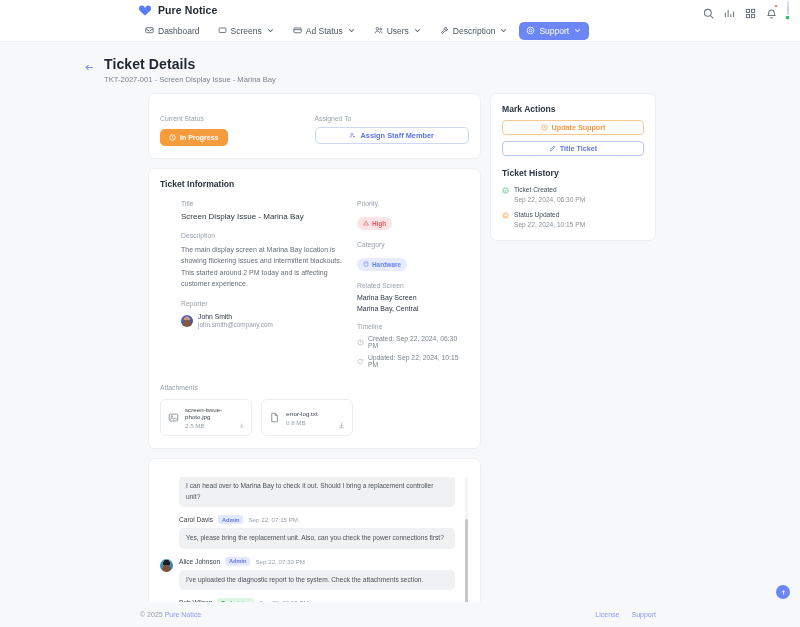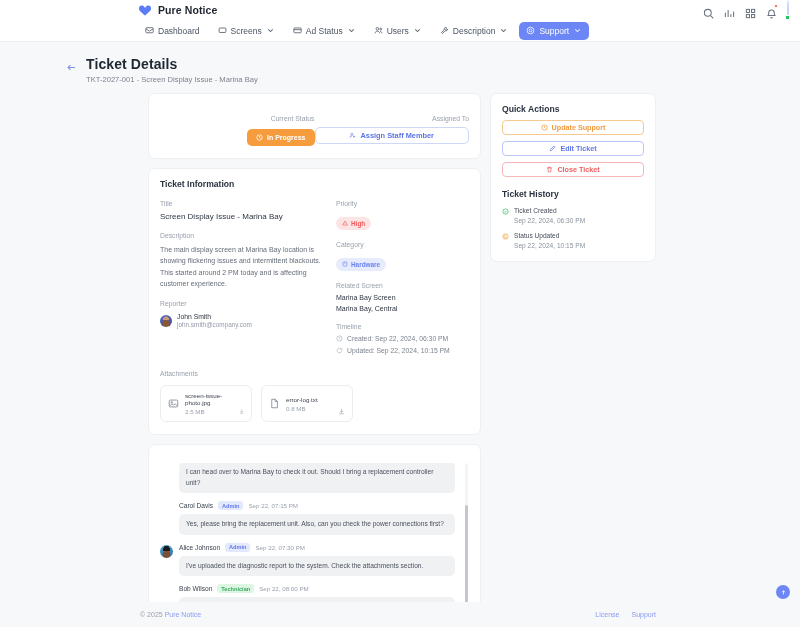--- a/index.html
+++ b/index.html
@@ -40,55 +40,55 @@
   }
   .nav-item{
     display:flex; align-items:center; gap:4px; font-size:8.5px; color:#4b5563;
     padding:4px 7px; border-radius:5px; cursor:pointer; white-space:nowrap;
   }
   .nav-item svg{ width:9px;height:9px; }
   .nav-item.active{ background:#6c87f5; color:#ffffff; }
   .caret{ width:6px;height:6px; opacity:.85;}
   
   .page { padding: 14px 0 0 0; }
-  .page-head{ display:flex; align-items:flex-start; gap:9px; padding-left:66px; }
+  .page-head{ display:flex; align-items:flex-start; gap:9px; padding-left:84px; }
   .back-arrow{ width:11px;height:11px;color:#7b8cf0;margin-top:6px;cursor:pointer;}
   .page-title{ font-size:14px; font-weight:bold; color:#1f2733; letter-spacing:.1px;}
   .page-sub{ font-size:7.6px; color:#7a828f; margin-top:3px; }
   .layout{ display:flex; gap:9px; padding:9px 144px 0 148px; align-items:flex-start;}
   .col-main{ flex:1 1 auto; display:flex; flex-direction:column; gap:9px; }
   .col-side{ width:166px; flex:0 0 166px; }
   .card{ background:#fff; border:1px solid #edeff3; border-radius:7px; }
   .card-pad{ padding:10px 11px 12px 11px; }
   .card-title{ font-size:8.6px; font-weight:bold; color:#2b3240; }
   
   .status-head{ display:flex; align-items:center; }
   .pill{
     display:inline-flex; align-items:center; gap:3px; font-size:6.4px; font-weight:bold;
     padding:3px 6px; border-radius:9px; white-space:nowrap;
   }
   .pill svg{width:6px;height:6px;}
   .pill-progress-soft{ background:#fdefe0; color:#f0a64a; }
-  .status-grid{ display:flex; gap:0; margin-top:11px;text-align:right; }
+  .status-grid{ display:flex; gap:0; margin-top:11px; }
   .status-col{ flex:1; }
   .status-col.left{ max-width:165px; }
   .field-label{ font-size:6.8px; color:#9aa1ad; margin-bottom:5px; }
   .badge-progress{
     display:inline-flex; align-items:center; gap:4px; background:#f79c3d; color:#fff;
     font-size:7px; font-weight:bold; padding:5px 9px; border-radius:5px;
   }
   .badge-progress svg{ width:7px;height:7px;}
   .assign-box{
     border:1px solid #cdd8f6; border-radius:5px; height:17px; display:flex;
     align-items:center; justify-content:center; gap:4px; color:#5b74e8;
     font-size:7.4px; font-weight:bold; cursor:pointer; background:#fff;
   }
   .assign-box svg{ width:7px;height:7px;}
   
-  .info-grid{ display:flex; margin-top:11px; gap:4px;}
+  .info-grid{ display:flex; margin-top:11px; gap:4px;margin-left:21px;}
   .info-left{ width:172px; }
   .info-right{ flex:1; }
   .info-val{ font-size:8px; color:#2f3642; }
   .blk{ margin-bottom:11px; }
   .desc{ font-size:7px; color:#666d79; line-height:1.62; }
   .reporter{ display:flex; align-items:center; gap:5px; margin-top:6px;}
   .rep-av{
     width:12px;height:12px;border-radius:50%;
     background:
       radial-gradient(circle at 50% 72%, #8a5837 0 34%, transparent 35%),
@@ -462,40 +462,34 @@
             </div>
           </div>
 
         </div>
 
       </div>
     </div>
 
     <div class="col-side">
       <div class="card card-pad">
-        <div class="card-title">Quick Actions</div>
+        <div class="card-title">Mark Actions</div>
 
         <div class="qa-btn qa-update">
           <svg viewBox="0 0 16 16" fill="none" stroke="currentColor" stroke-width="1.7">
               <circle cx="8" cy="8" r="6"></circle>
               <path d="M8 5v3l2 1.4"></path>
             </svg>
           <span>Update Support</span>
         </div>
         <div class="qa-btn qa-edit">
           <svg viewBox="0 0 16 16" fill="none" stroke="currentColor" stroke-width="1.7">
               <path d="M11.2 2.6l2.2 2.2-7.6 7.6-3 .8.8-3z"></path>
             </svg>
-          <span>Edit Ticket</span>
-        </div>
-        <div class="qa-btn qa-close">
-          <svg viewBox="0 0 16 16" fill="none" stroke="currentColor" stroke-width="1.7">
-              <path d="M3 4.3h10M5.6 4.3V2.8h4.8v1.5M4.4 4.3l.7 9h5.8l.7-9"></path>
-            </svg>
-          <span>Close Ticket</span>
+          <span>Title Ticket</span>
         </div>
 
         <div style="margin-top:12px">
           <div class="card-title">Ticket History</div>
           <div class="hist-item">
             <svg class="hist-ic" viewBox="0 0 16 16" fill="none" stroke="#3fbf72" stroke-width="1.7">
                 <circle cx="8" cy="8" r="6"></circle>
                 <path d="M5.4 8.2l1.9 1.9 3.4-3.8"></path>
               </svg>
             <div>

